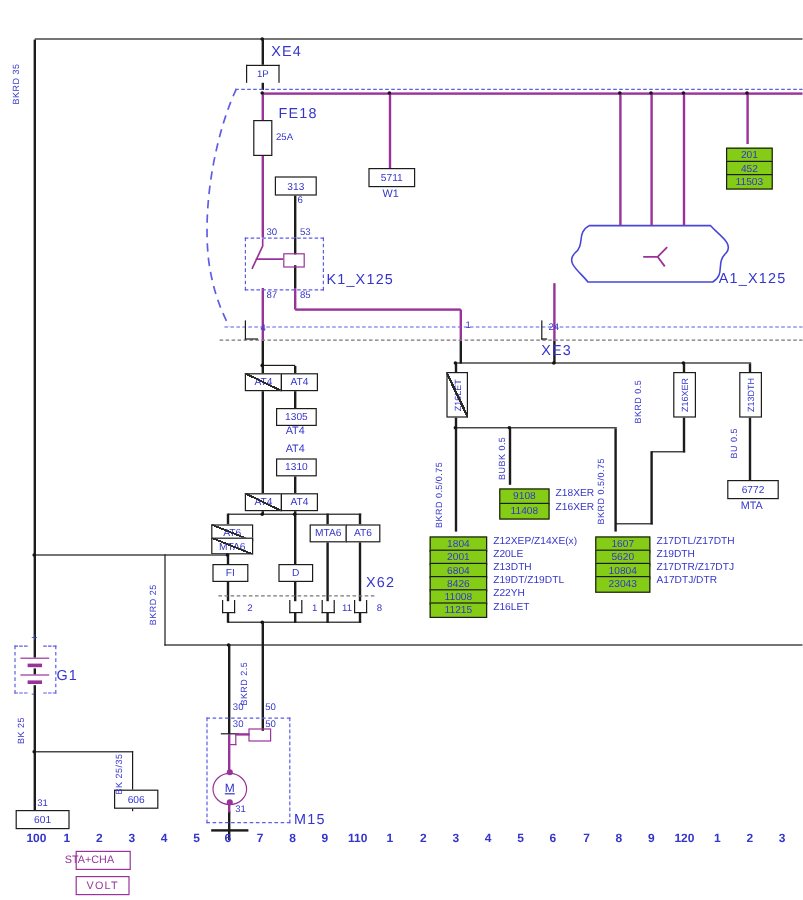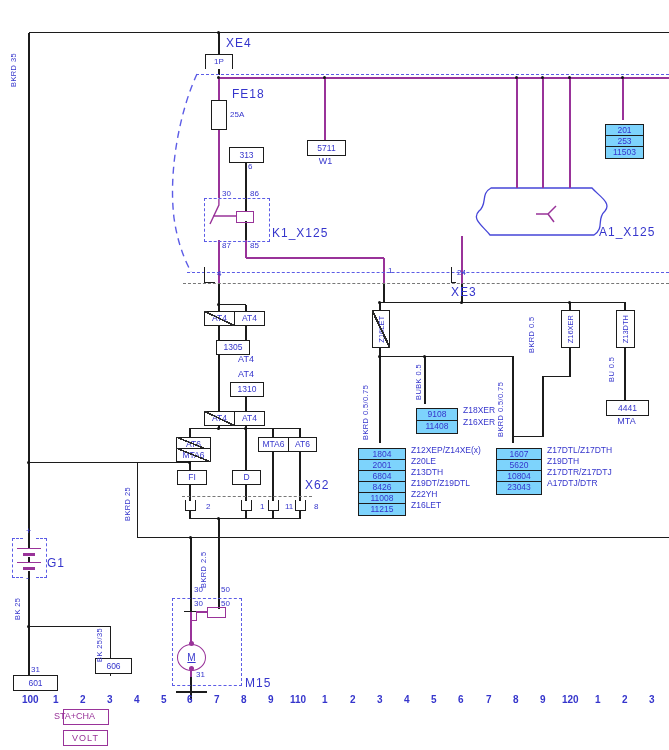--- a/index.html
+++ b/index.html
@@ -23,21 +23,21 @@
       background:linear-gradient(to top right,transparent 47%,#2a2a2a 47%,#2a2a2a 53%,transparent 53%)}
   .vbx{position:absolute;border:1.2px solid #1c1c1c;background:#fff;display:flex;
       align-items:center;justify-content:center}
   .vtx{writing-mode:vertical-rl;transform:rotate(180deg);color:#3535cc;font-size:7.5px;white-space:nowrap}
   .wlab{position:absolute;width:11px;color:#3535cc;font-size:7.5px;writing-mode:vertical-rl;
       transform:rotate(180deg);display:flex;align-items:center;justify-content:center;
       white-space:nowrap;letter-spacing:.4px}
   .cup{position:absolute;width:9px;height:10px;border:1.2px solid #1c1c1c;border-top:none}
   .pinbr{position:absolute;border-left:1.2px solid #1c1c1c;border-bottom:1.2px solid #1c1c1c}
   .srow{position:absolute}
-  .sbox{display:inline-block;border:1.2px solid #1c1c1c;color:#3535cc;background:#7dd3fc;
+  .sbox{display:inline-block;border:1.2px solid #1c1c1c;color:#3535cc;background:#84cc16;
       font-size:8.5px;text-align:center}
   .slab{position:absolute;font-size:8.5px;color:#3535cc;white-space:nowrap;top:2px}
   .rowL{left:358px}.rowL .sbox{width:46px;height:11px;line-height:11px}.rowL .slab{left:53px}
   .rowR{left:496px}.rowR .sbox{width:44px;height:11.5px;line-height:11.5px}.rowR .slab{left:51px}
   .rowM{left:416px}.rowM .sbox{width:40px;height:11.5px;line-height:11.5px}.rowM .slab{left:47px}
   .rowP{left:605px}.rowP .sbox{width:37px;height:10.5px;line-height:10.5px}
   .tick{position:absolute;top:694px;font-size:10px;color:#3535cc;font-weight:bold}
   .magbox{position:absolute;border:1.3px solid #993399;background:transparent}
   svg{position:absolute;left:0;top:0;pointer-events:none}
 </style>
@@ -141,46 +141,46 @@
   <div class="bx" style="left:211px;top:100px;width:14px;height:28px"></div>
   <span class="lbl big" style="left:232px;top:88px">FE18</span>
   <span class="lbl sm" style="left:230px;top:111px">25A</span>
 
   <div class="bx" style="left:229px;top:147px;width:33px;height:14px">313</div>
   <span class="lbl sm" style="left:248px;top:163px">6</span>
 
   <div class="dbox" style="left:204px;top:198px;width:64px;height:42px"></div>
   <div class="magbox" style="left:236px;top:211px;width:16px;height:10px"></div>
   <span class="lbl sm" style="left:222px;top:190px">30</span>
-  <span class="lbl sm" style="left:250px;top:190px">86</span>
+  <span class="lbl sm" style="left:250px;top:190px">53</span>
   <span class="lbl sm" style="left:222px;top:242px">87</span>
   <span class="lbl sm" style="left:250px;top:242px">85</span>
   <span class="lbl big" style="left:272px;top:227px">K1_X125</span>
 
   <div class="bx" style="left:307px;top:140px;width:37px;height:14px">5711</div>
   <span class="lbl" style="left:307px;top:157px;width:37px;text-align:center;font-size:9px">W1</span>
 
   <span class="lbl big" style="left:599px;top:226px">A1_X125</span>
 
   <div>
       <div class="srow rowP" style="top: 119px;"><span class="sbox">201</span></div>
-      <div class="srow rowP" style="top: 130px;"><span class="sbox">253</span></div>
+      <div class="srow rowP" style="top: 130px;"><span class="sbox">452</span></div>
       <div class="srow rowP" style="top: 141px;"><span class="sbox">11503</span></div>
     </div>
 
   <div class="pinbr" style="left:204px;top:267px;width:10px;height:15px"></div>
   <span class="lbl sm" style="left:217px;top:270px">4</span>
   <span class="lbl sm" style="left:388px;top:267px">1</span>
   <div class="pinbr" style="left:451px;top:267px;width:4px;height:15px"></div>
   <span class="lbl sm" style="left:457px;top:269px">24</span>
   <span class="lbl big" style="left:451px;top:286px">XE3</span>
 
   <div class="bx crossed" style="left:204px;top:311px;width:29px;height:13px">AT4</div>
   <div class="bx" style="left:234px;top:311px;width:29px;height:13px">AT4</div>
-  <div class="bx" style="left:216px;top:340px;width:32px;height:13px">1305</div>
+  <div class="bx" style="left:230px;top:340px;width:32px;height:13px">1305</div>
   <span class="lbl" style="left:230px;top:355px;width:32px;text-align:center;font-size:9px">AT4</span>
   <span class="lbl" style="left:230px;top:370px;width:32px;text-align:center;font-size:9px">AT4</span>
   <div class="bx" style="left:230px;top:382px;width:32px;height:13px">1310</div>
   <div class="bx crossed" style="left:204px;top:411px;width:29px;height:13px">AT4</div>
   <div class="bx" style="left:234px;top:411px;width:29px;height:13px">AT4</div>
 
   <div class="bx crossed" style="left:176px;top:437px;width:33px;height:12px">AT6</div>
   <div class="bx crossed" style="left:176px;top:448px;width:33px;height:12px">MTA6</div>
   <div class="bx" style="left:258px;top:437px;width:29px;height:13px">MTA6</div>
   <div class="bx" style="left:288px;top:437px;width:27px;height:13px">AT6</div>
@@ -221,21 +221,21 @@
       <div class="srow rowL" style="top: 487px;"><span class="sbox">11008</span><span class="slab">Z22YH</span></div>
       <div class="srow rowL" style="top: 498px;"><span class="sbox">11215</span><span class="slab">Z16LET</span></div>
     </div>
   <div>
       <div class="srow rowR" style="top: 443px;"><span class="sbox">1607</span><span class="slab">Z17DTL/Z17DTH</span></div>
       <div class="srow rowR" style="top: 454px;"><span class="sbox">5620</span><span class="slab">Z19DTH</span></div>
       <div class="srow rowR" style="top: 465px;"><span class="sbox">10804</span><span class="slab">Z17DTR/Z17DTJ</span></div>
       <div class="srow rowR" style="top: 476px;"><span class="sbox">23043</span><span class="slab">A17DTJ/DTR</span></div>
     </div>
 
-  <div class="bx" style="left:606px;top:400px;width:41px;height:14px">4441</div>
+  <div class="bx" style="left:606px;top:400px;width:41px;height:14px">6772</div>
   <span class="lbl" style="left:606px;top:417px;width:41px;text-align:center;font-size:9px">MTA</span>
 
   <div style="position:absolute;left:12px;top:538px;width:10px;height:38px;border:1.3px dashed #5c5ce6;border-right:none"></div>
   <div style="position:absolute;left:36px;top:538px;width:10px;height:38px;border:1.3px dashed #5c5ce6;border-left:none"></div>
   <span class="lbl" style="left:26px;top:527px;font-size:9px">+</span>
   <div class="wm" style="left:17px;top:547.5px;width:24px;height:1.5px"></div>
   <div class="wm" style="left:23px;top:553px;width:12px;height:3px"></div>
   <div class="wm" style="left:17px;top:561.5px;width:24px;height:1.5px"></div>
   <div class="wm" style="left:23px;top:567px;width:12px;height:3px"></div>
   <span class="lbl big" style="left:47px;top:557px">G1</span>

